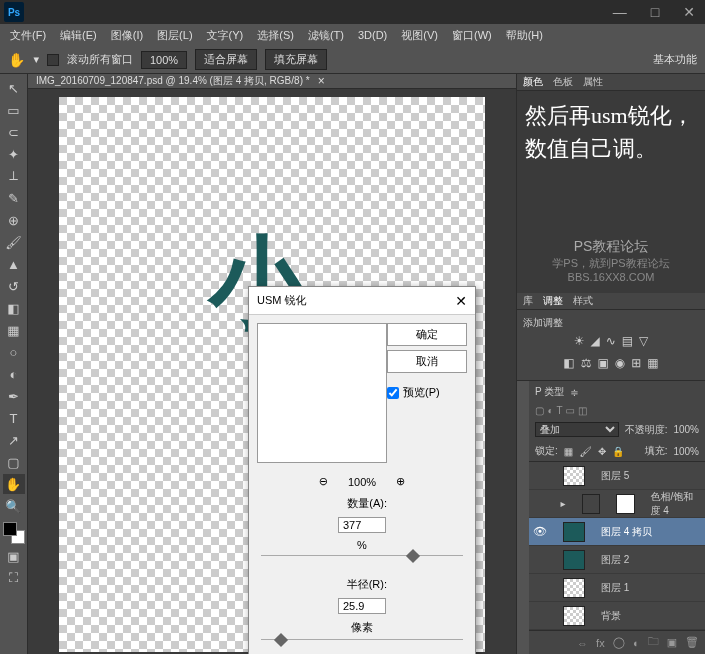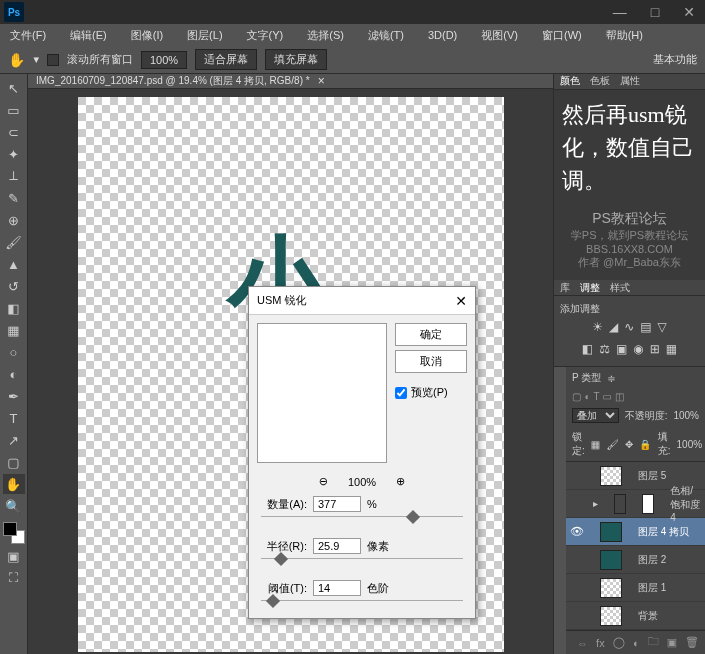--- a/index.html
+++ b/index.html
@@ -1,21 +1,21 @@
 <!DOCTYPE html>
 <html><head>
 <meta charset="utf-8">
 <style>
 * { margin: 0; padding: 0; box-sizing: border-box; font-family: "Microsoft YaHei", sans-serif; }
 body { width: 705px; height: 654px; background: #535353; overflow: hidden; position: relative; }
 .titlebar { height: 24px; background: #2c2c2c; display: flex; align-items: center; padding: 0 4px; }
 .ps-logo { width: 20px; height: 20px; background: #001e36; color: #31a8ff; font-size: 10px; font-weight: bold; display: flex; align-items: center; justify-content: center; border-radius: 2px; }
 .window-controls { margin-left: auto; display: flex; gap: 12px; color: #aaa; font-size: 14px; }
 .window-controls span { cursor: pointer; padding: 0 6px; }
-.menubar { height: 22px; background: #535353; display: flex; align-items: center; padding: 0 4px; gap: 12px; font-size: 11px; color: #ddd; }
+.menubar { height: 22px; background: #535353; display: flex; align-items: center; padding: 0 4px; gap: 2px; font-size: 11px; color: #ddd; }
 .menubar span { padding: 2px 6px; cursor: pointer; }
 .optionsbar { height: 28px; background: #535353; border-bottom: 1px solid #2c2c2c; display: flex; align-items: center; padding: 0 8px; gap: 8px; font-size: 11px; color: #ddd; }
 .hand-icon { font-size: 14px; }
 .checkbox { width: 12px; height: 12px; background: #3a3a3a; border: 1px solid #222; }
 .opt-btn { background: #3a3a3a; border: 1px solid #222; padding: 2px 8px; font-size: 11px; color: #ddd; }
 .essentials { margin-left: auto; font-size: 11px; color: #ddd; }
 .main { display: flex; height: calc(654px - 74px); }
 .toolbox { width: 28px; background: #535353; border-right: 1px solid #2c2c2c; display: flex; flex-direction: column; align-items: center; padding: 4px 0; gap: 2px; }
 .tool { width: 22px; height: 20px; color: #ccc; font-size: 13px; display: flex; align-items: center; justify-content: center; cursor: pointer; }
 .tool.active { background: #3a3a3a; }
@@ -24,34 +24,34 @@
 .swatch-bg { position: absolute; width: 14px; height: 14px; background: #fff; border: 1px solid #888; bottom: 0; right: 0; }
 .canvas-area { flex: 1; background: #3a3a3a; position: relative; display: flex; flex-direction: column; }
 .doc-tab { height: 24px; background: #535353; display: flex; align-items: center; padding: 0 8px; font-size: 10px; color: #ddd; border-bottom: 1px solid #2c2c2c; }
 .doc-tab .close { margin-left: 8px; font-size: 12px; }
 .canvas-wrap { flex: 1; display: flex; align-items: flex-start; justify-content: center; padding: 8px; position: relative; }
 .canvas { width: 426px; height: 555px; background-image: repeating-conic-gradient(#fff 0 90deg, #ccc 0 180deg); background-size: 16px 16px; position: relative; }
 .brush-text { position: absolute; top: 120px; left: 150px; font-size: 100px; color: #1c5a5a; font-family: "STKaiti", serif; font-weight: bold; }
 .dialog { position: absolute; top: 286px; left: 248px; width: 228px; background: #f0f0f0; border: 1px solid #888; box-shadow: 2px 2px 8px rgba(0,0,0,0.4); z-index: 100; }
 .dialog-title { height: 28px; background: #fff; border-bottom: 1px solid #ccc; display: flex; align-items: center; padding: 0 8px; font-size: 11px; }
 .dialog-title .close { margin-left: auto; font-size: 14px; cursor: pointer; }
-.dialog-body { padding: 8px; display: flex; gap: 8px; }
+.dialog-body { padding: 8px; display: flex; }
 .preview-box { width: 130px; height: 140px; border: 1px solid #999; background: #fff; }
 .dialog-side { flex: 1; display: flex; flex-direction: column; gap: 4px; }
 .dlg-btn { padding: 3px 0; border: 1px solid #999; background: #fff; font-size: 11px; cursor: pointer; text-align: center; }
 .dlg-check { display: flex; align-items: center; gap: 4px; font-size: 11px; margin-top: 8px; }
 .dlg-check input { width: 12px; height: 12px; }
 .zoom-row { display: flex; align-items: center; justify-content: center; gap: 20px; padding: 4px 0; font-size: 11px; }
 .zoom-btn { cursor: pointer; }
-.param-row { display: flex; align-items: center; gap: 6px; padding: 4px 8px; font-size: 11px; }
+.param-row { display: flex; align-items: center; gap: 6px; padding: 4px 8px; font-size: 11px; flex-direction: column; }
 .param-row label { width: 50px; text-align: right; }
 .param-row input { width: 48px; border: 1px solid #999; padding: 1px 4px; font-size: 11px; }
 .slider { height: 12px; margin: 0 12px 6px; position: relative; border-top: 1px solid #aaa; }
 .slider-thumb { position: absolute; top: -5px; width: 10px; height: 10px; background: #666; transform: translateX(-50%) rotate(45deg); }
-.right-panels { width: 152px; background: #535353; border-left: 1px solid #2c2c2c; display: flex; flex-direction: column; font-size: 10px; color: #ccc; }
+.right-panels { width: 189px; background: #535353; border-left: 1px solid #2c2c2c; display: flex; flex-direction: column; font-size: 10px; color: #ccc; }
 .panel-tabs { height: 20px; display: flex; align-items: center; padding: 0 6px; gap: 10px; background: #454545; border-bottom: 1px solid #2c2c2c; }
 .panel-tabs span { cursor: pointer; }
 .panel-tabs span.active { color: #fff; }
 .color-panel { height: 240px; background: #3a3a3a; position: relative; padding: 8px; }
 .annotation { font-family: "STKaiti", cursive; font-size: 22px; color: #fff; line-height: 1.5; }
 .watermark { position: absolute; bottom: 10px; left: 0; right: 0; text-align: center; font-size: 11px; color: #888; }
 .watermark .big { font-size: 14px; color: #aaa; }
 .adj-panel { padding: 6px; background: #454545; border-bottom: 1px solid #2c2c2c; }
 .adj-icons { display: flex; gap: 6px; padding: 4px 16px; font-size: 12px; flex-wrap: wrap; justify-content: center; }
 .layers-panel { flex: 1; display: flex; flex-direction: column; background: #454545; margin-left: 12px; }
@@ -152,21 +152,20 @@
       <span class="active">颜色</span>
       <span>色板</span>
       <span>属性</span>
     </div>
     <div class="color-panel">
       <div class="annotation">然后再usm锐化，数值自己调。</div>
       <div class="watermark">
         <div class="big">PS教程论坛</div>
         <div>学PS，就到PS教程论坛</div>
         <div>BBS.16XX8.COM</div>
-        <div>作者 @Mr_Baba东东</div>
       </div>
     </div>
     <div class="panel-tabs">
       <span>库</span>
       <span class="active">调整</span>
       <span>样式</span>
     </div>
     <div class="adj-panel">
       <div>添加调整</div>
       <div class="adj-icons">

